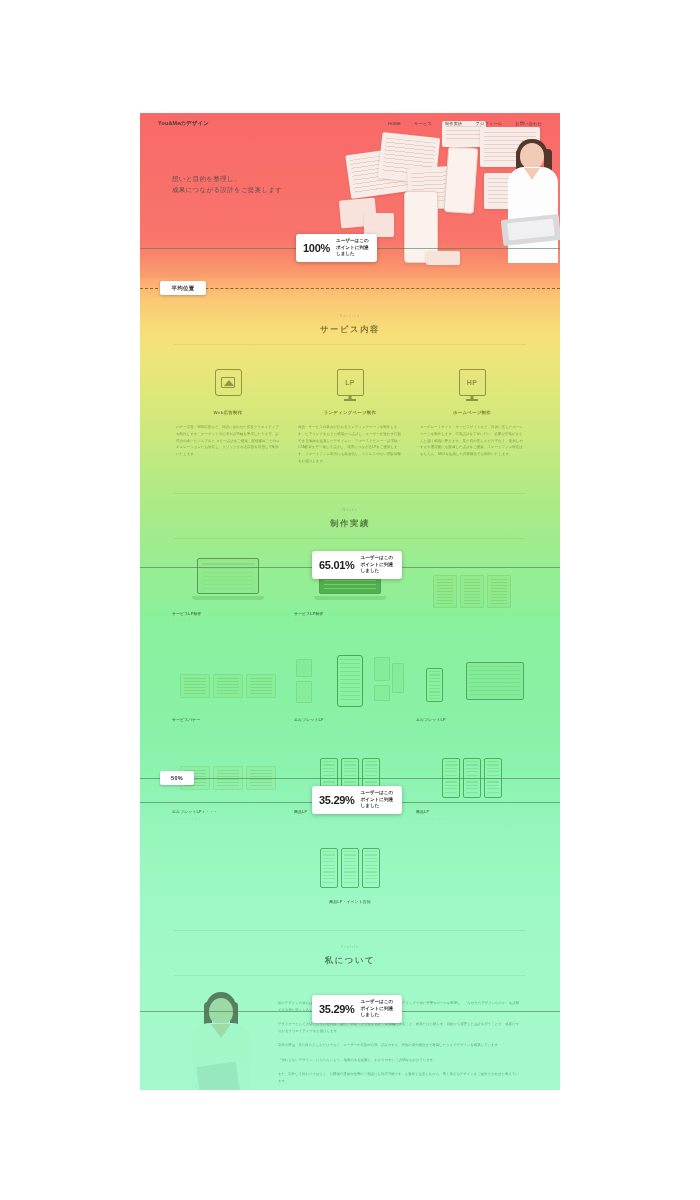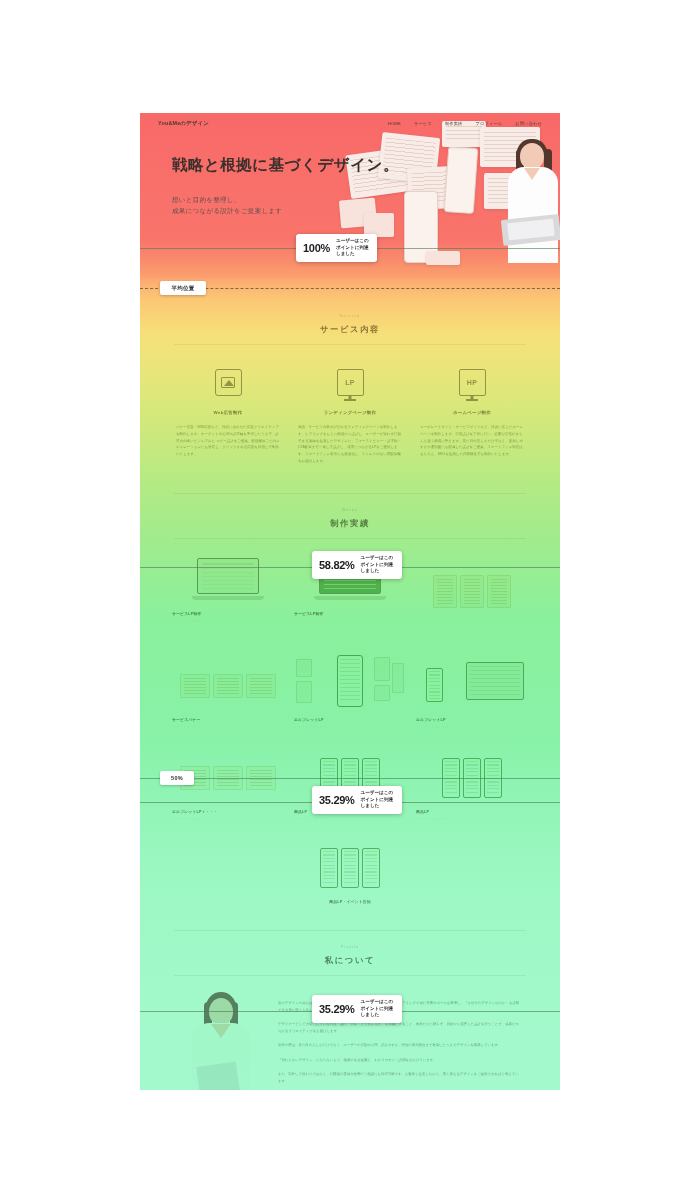--- a/index.html
+++ b/index.html
@@ -292,21 +292,20 @@
             <div class="hair2"></div>
             <div class="hair3"></div>
           <div class="head"></div>
             <div class="body"></div>
             <div class="collar"></div>
           <div class="laptop"></div>
         </div>
       </div>
 
       <div class="hero-copy">
-        <div class="hero-title">戦略と根拠に基づくデザイン。</div>
         <div class="hero-sub">
           <div>想いと目的を整理し、</div>
           <div>成果につながる設計をご提案します</div>
         </div>
       </div>
     </section>
 
     <section class="section" style="padding-top:22px">
       <div class="sec-eyebrow">Service</div>
       <div class="sec-title">サービス内容</div>
@@ -515,21 +514,21 @@
   <div class="avgline solid" style="top:567px"></div>
   <div class="avgline solid" style="top:802px"></div>
   <div class="avgline solid" style="top:1011px"></div>
   <div class="avgline solid" style="top:248px"></div>
 
   <div class="tip" style="left:296px;top:234px">
     <span class="pct">100%</span>
     <span class="txt">ユーザーはこのポイントに到達しました</span>
   </div>
   <div class="tip" style="left:312px;top:551px">
-    <span class="pct">58.82%</span>
+    <span class="pct">65.01%</span>
     <span class="txt">ユーザーはこのポイントに到達しました</span>
   </div>
   <div class="tip" style="left:312px;top:786px">
     <span class="pct">35.29%</span>
     <span class="txt">ユーザーはこのポイントに到達しました</span>
   </div>
   <div class="tip" style="left:312px;top:995px">
     <span class="pct">35.29%</span>
     <span class="txt">ユーザーはこのポイントに到達しました</span>
   </div>

